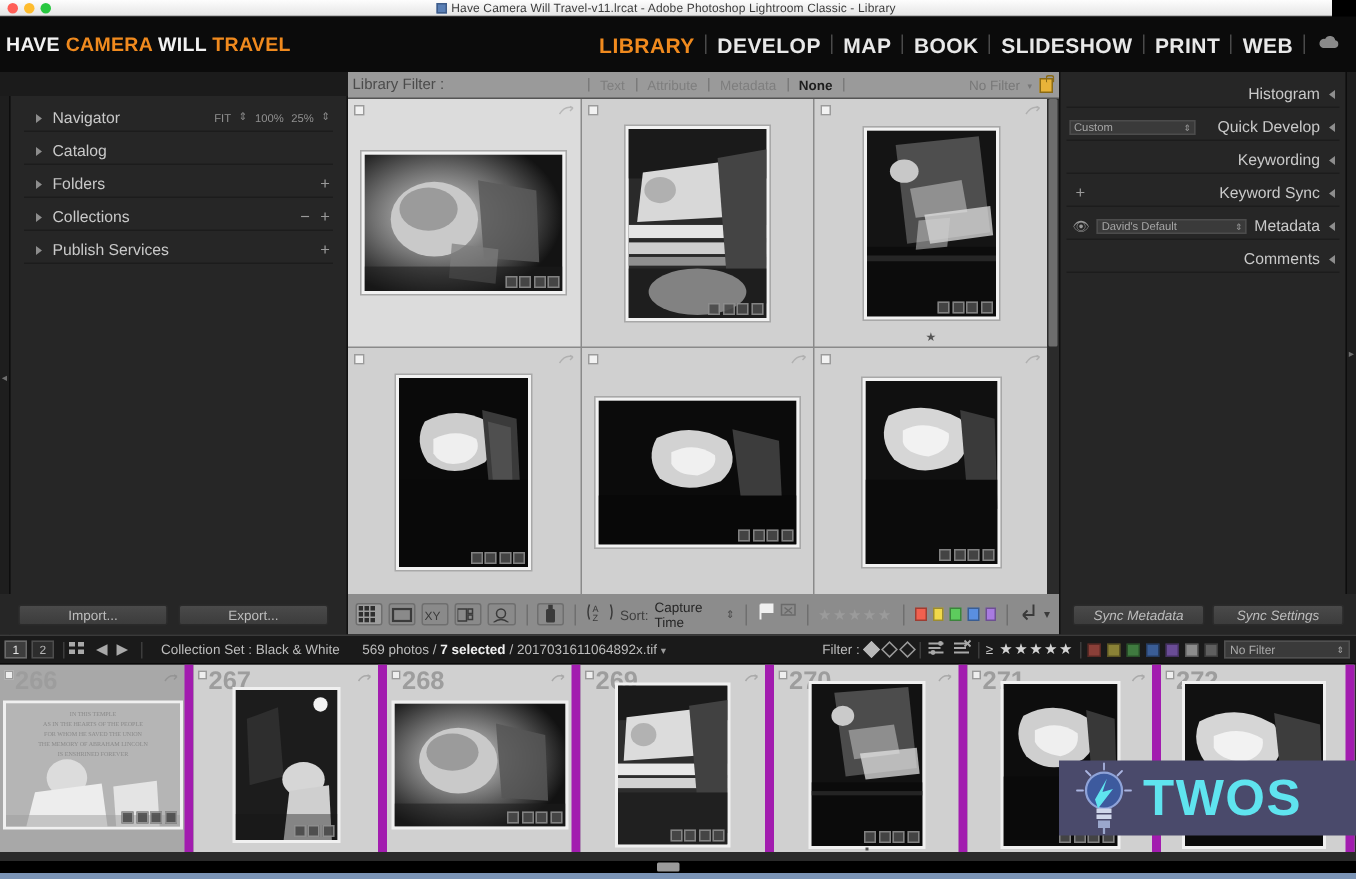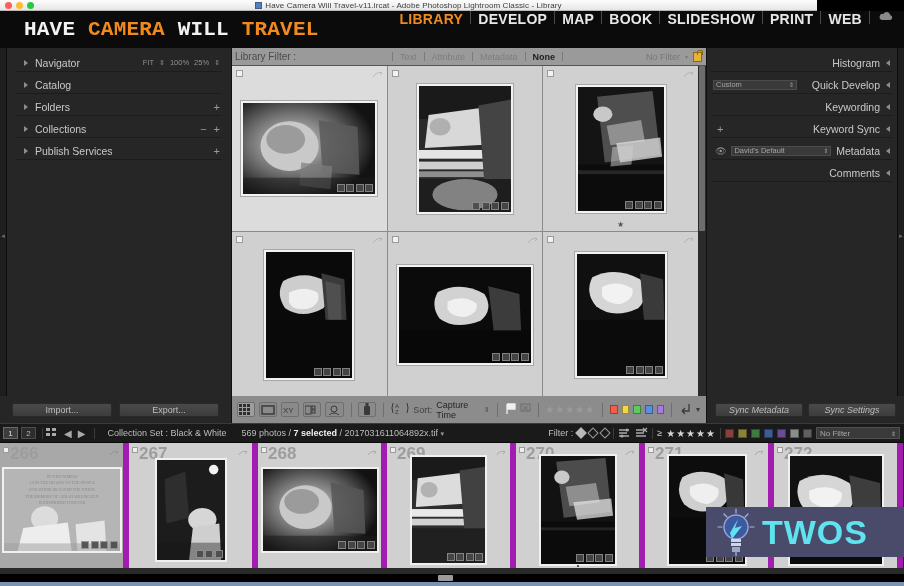--- a/index.html
+++ b/index.html
@@ -1,48 +1,48 @@
 <!DOCTYPE html>
 <html><head>
 <meta charset="utf-8">
 <style>
   * { margin:0; padding:0; box-sizing:border-box; }
   html,body { width:904px; height:586px; overflow:hidden; background:#000; }
   body { font-family:"Liberation Sans", sans-serif; font-size:10px; color:#bdbdbd; -webkit-font-smoothing:none; }
 
   
-  #titlebar{ position:absolute; left:0; top:0; width:817px; height:11px;
+  #titlebar{ position:absolute; left:0; top:0; width:888px; height:11px;
     background:linear-gradient(#fdfdfd,#e6e6e6); border-bottom:1px solid #b9b9b9;
     display:flex; align-items:center; }
   .traffic{ display:flex; gap:4px; margin-left:5px; }
   .tl{ width:7px; height:7px; border-radius:50%; }
   .tl.r{ background:#ff5f57; } .tl.y{ background:#febc2e; } .tl.g{ background:#28c840; }
   #title-text{ position:absolute; left:0; right:0; text-align:center; font-size:8px;
     color:#3c3c3c; letter-spacing:.1px; white-space:nowrap; }
   #title-icon{ display:inline-block; width:7px; height:7px; background:#5a7fb5;
     border:1px solid #3f5d8a; vertical-align:-1px; margin-right:3px; }
 
   
   #topbar{ position:absolute; left:0; top:11px; width:904px; height:37px; background:#0b0b0b;
      display:flex; align-items:center; }
-  #identity{ margin-left:24px; font-size:21px; font-weight:bold; letter-spacing:.2px;
-     font-family:Liberation Mono, monospace; white-space:nowrap; }
+  #identity{ margin-left:4px; font-size:13px; font-weight:bold; letter-spacing:.2px;
+     font-family:Liberation Sans, sans-serif; white-space:nowrap; }
   #identity .w{ color:#f2f2f2; } #identity .o{ color:#f08a1e; }
   #modules{ position:absolute; right:10px; top:0; height:37px; display:flex;
-     align-items:flex-start; gap:0px; }
+     align-items:center; gap:0px; }
   .mod{ font-size:14px; font-weight:bold; color:#e8e8e8; padding:0 7px; letter-spacing:.3px; cursor:pointer; }
   .mod.active{ color:#f08a1e; }
   .modsep{ width:1px; height:13px; background:#4a4a4a; }
   #cloud-icon{ margin-left:8px; }
 
   
   #mainrow{ position:absolute; left:0; top:48px; width:904px; height:375px; background:#1b1b1b; }
 
   
-  #leftpanel{ position:absolute; left:0; top:0; width:232px; height:375px; background:#262626;
+  #leftpanel{ position:absolute; left:0; top:16px; width:232px; height:375px; background:#262626;
      border-right:1px solid #111; }
   #leftcollapse{ position:absolute; left:0; top:0; width:7px; height:375px; background:#1e1e1e;
      border-right:1px solid #0d0d0d; display:flex; align-items:center; justify-content:center; }
   .paneledge-arrow{ font-size:7px; color:#6e6e6e; }
   .lp-item{ position:relative; height:18px; margin:0 9px 0 9px; display:flex; align-items:center;
      border-bottom:1px solid #1c1c1c; cursor:pointer; }
   .lp-item .tri{ width:0;height:0;border-left:4px solid #8d8d8d;border-top:3px solid transparent;
      border-bottom:3px solid transparent; margin-right:7px; margin-left:8px;}
   .lp-label{ font-size:10.5px; color:#c9c9c9; }
   .lp-right{ position:absolute; right:2px; display:flex; align-items:center; gap:7px;

